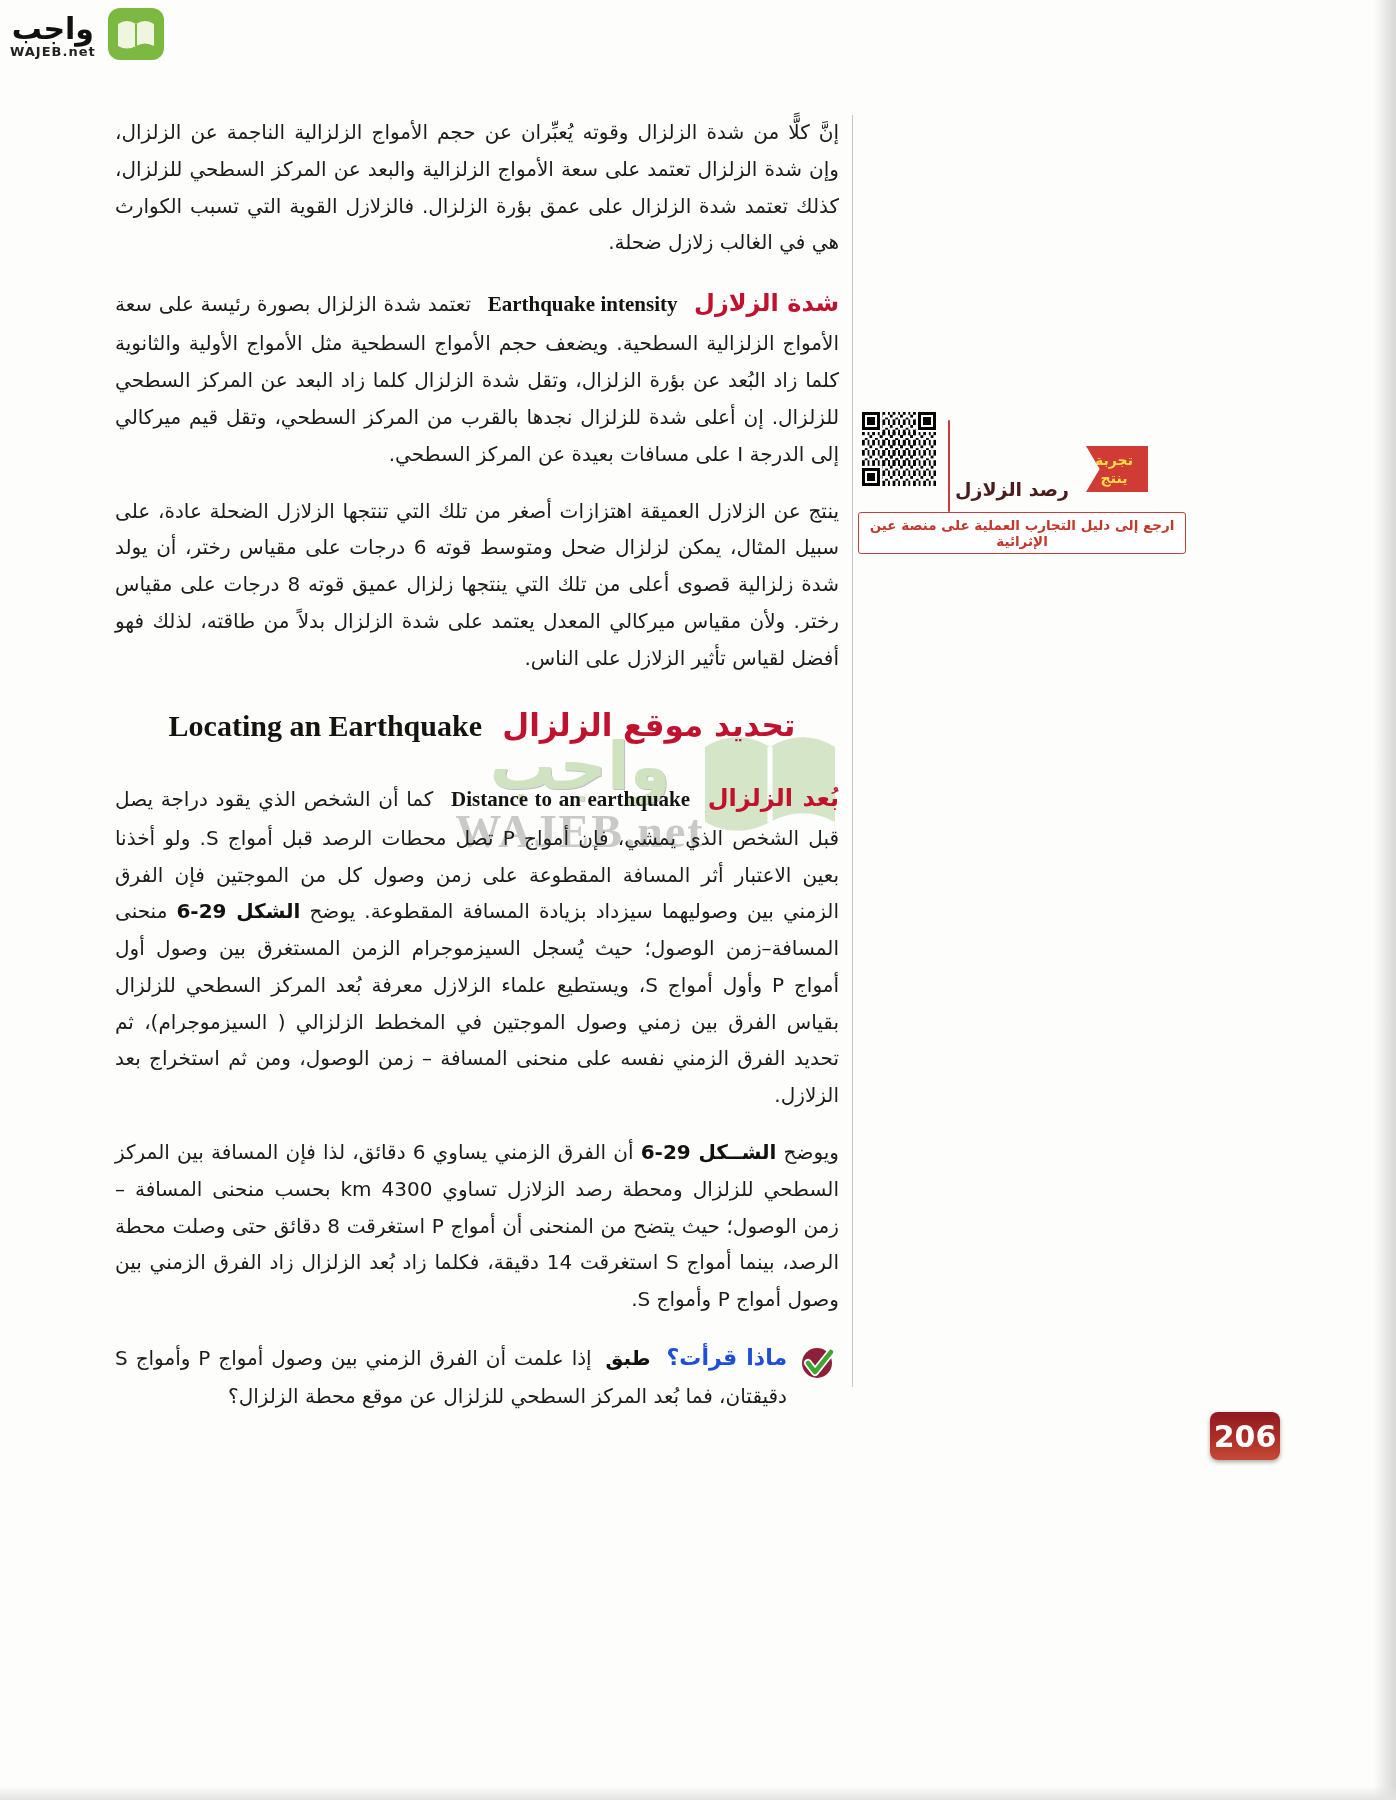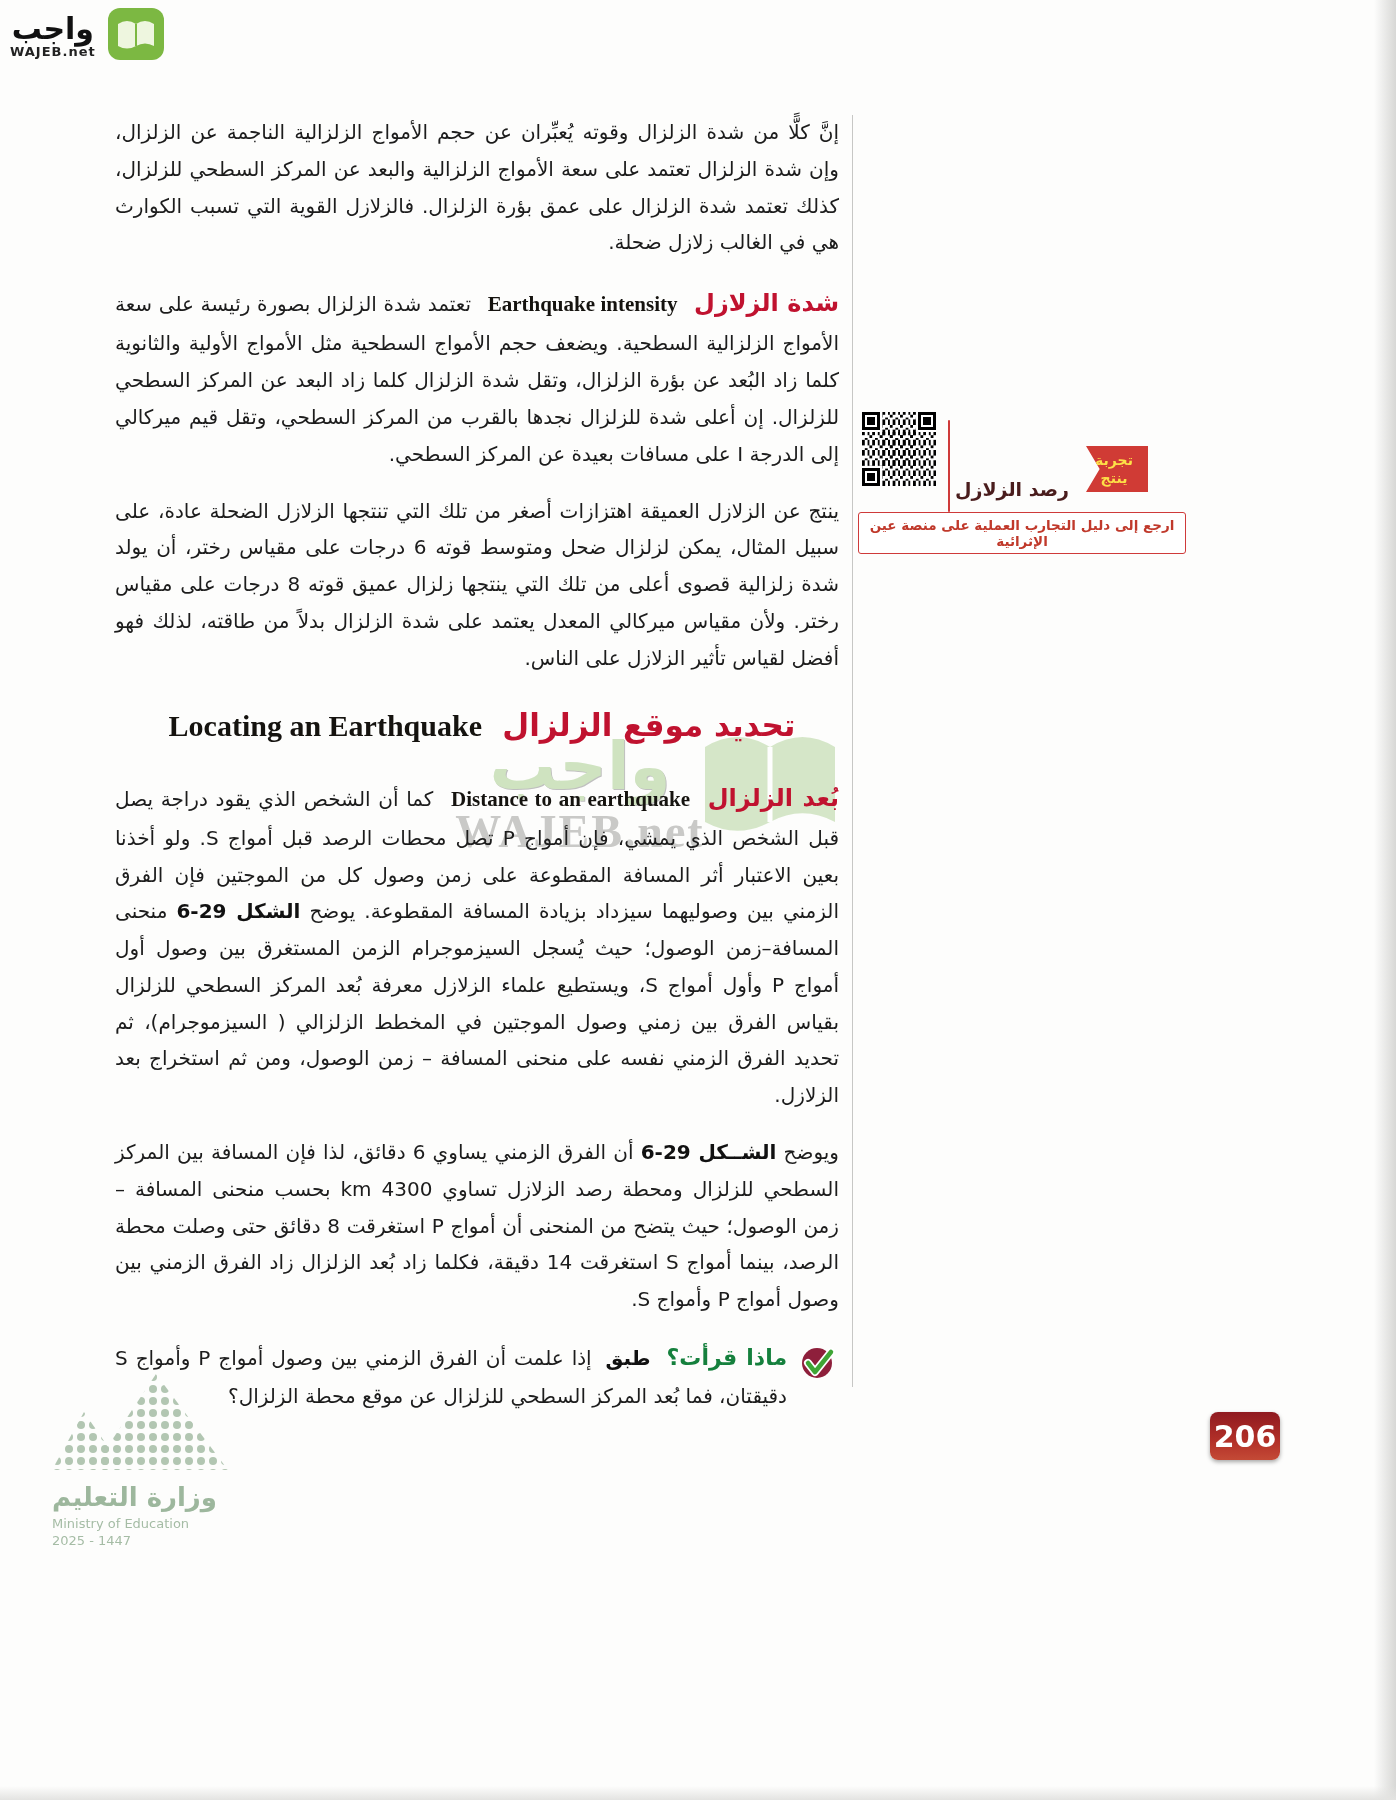--- a/index.html
+++ b/index.html
@@ -44,21 +44,21 @@
   .h-en { color:#15130f; font-weight:bold; font-size:21px; font-family:"Liberation Serif", serif; margin-left:10px; }
   .b { font-weight:bold; color:#111; }
   .section-head { text-align:center; margin:14px 0 22px; }
   .section-head .h-ar { font-size:31px; margin-left:14px; }
   .section-head .h-en { font-size:30px; }
 
   
   .review { display:flex; gap:12px; align-items:flex-start; margin-top:4px; }
   .review-icon { flex:0 0 auto; margin-top:4px; }
   .review-text { font-size:20px; line-height:1.8; text-align:justify; }
-  .review-label { color:#15803d; font-weight:bold; font-size:22px; margin-left:8px; }
+  .review-label { color:#1d4ed8; font-weight:bold; font-size:22px; margin-left:8px; }
   .review-verb { font-weight:bold; color:#111; margin-left:6px; }
 
   
   .qr-box { position:absolute; left:862px; top:412px; width:74px; height:74px; background:#fff; z-index:3; }
   .exp-line { position:absolute; left:948px; top:420px; width:2px; height:92px; background:#cf3a3a; border-radius:2px; z-index:3; }
   .exp-badge {
     position:absolute; left:1086px; top:446px; width:62px; height:46px;
     background:#d03b35; color:#fde047; z-index:3;
     clip-path: polygon(0 0, 100% 0, 100% 100%, 0 100%, 22% 50%);
     display:flex; flex-direction:column; justify-content:center;
@@ -213,33 +213,19 @@
     </svg>
   </div>
   <div class="exp-line"></div>
   <div class="exp-badge">
     <span>تجربة</span>
     <span>ينتج</span>
   </div>
   <div class="exp-title">رصد الزلازل</div>
   <div class="exp-note">ارجع إلى دليل التجارب العملية على منصة عين الإثرائية</div>
 
-  <div class="ministry">
-    <svg width="180" height="100" viewBox="0 0 180 100">
-      <defs>
-        <pattern id="dots" width="12" height="12" patternUnits="userSpaceOnUse">
-          <circle cx="5" cy="5" r="4" fill="#b2c6b2"></circle>
-        </pattern>
-      </defs>
-      <polygon points="104,2 176,98 40,98" fill="url(#dots)"></polygon>
-      <polygon points="32,40 72,98 0,98" fill="url(#dots)"></polygon>
-    </svg>
-    <div class="ministry-ar">وزارة التعليم</div>
-    <div class="ministry-en">Ministry of Education</div>
-    <div class="ministry-years">2025 - 1447</div>
-  </div>
 
   <div class="pagenum">206</div>
 
   <div class="edge-right"></div>
   <div class="edge-bottom"></div>
 
 </div>
 
 </body></html>

